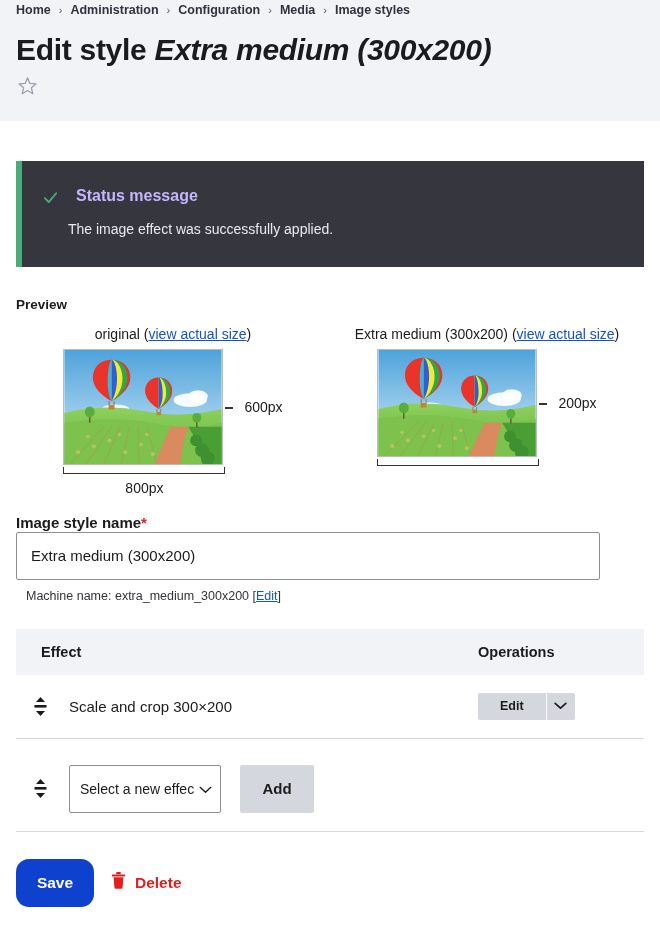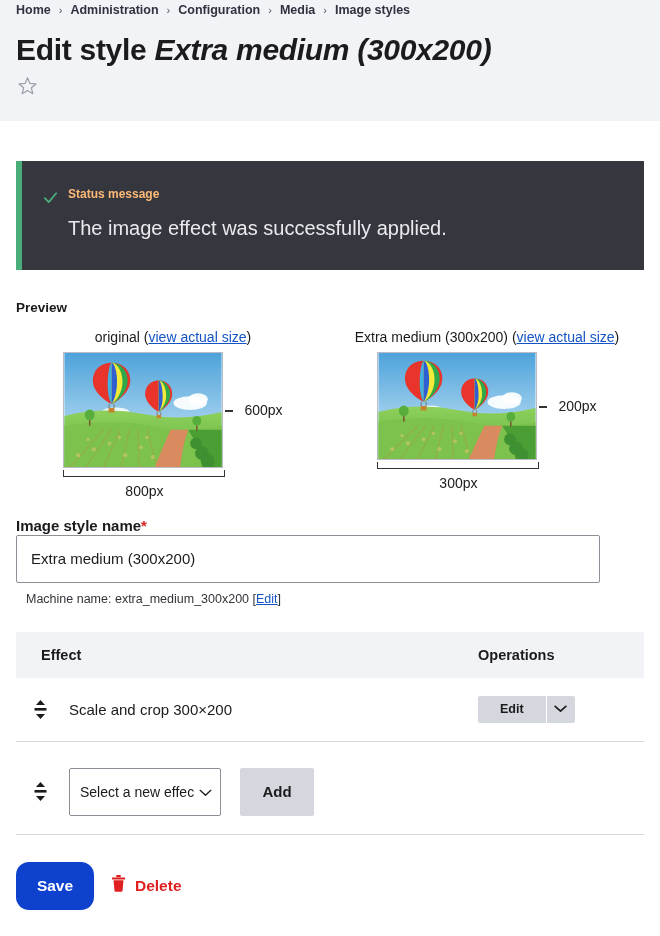--- a/index.html
+++ b/index.html
@@ -72,27 +72,27 @@
     position: relative;
   }
   .status-check {
     width: 26px;
     flex: 0 0 26px;
     padding-top: 2px;
     color: #4aad79;
   }
   .status-body { flex: 1 1 auto; }
   .status-title {
-    font-size: 12px;
-    font-weight: bold;
-    color: #fdba74;
-    margin: 0 0 16px 0;
+    font-size: 16px;
+    font-weight: bold;
+    color: #c4b5fd;
+    margin: 0 0 16px 8px;
   }
   .status-text {
-    font-size: 20px;
+    font-size: 14px;
     color: #e9e9ee;
     margin: 0;
   }
 
   
   .preview-section { padding: 30px 16px 0 16px; }
   .preview-label {
     font-size: 13.5px;
     font-weight: bold;
     color: #1b1b1d;
@@ -551,21 +551,20 @@
               <path d="M98 26 C100 26 102 34 102 43 C102 50 100 55 98 58 Z" fill="#2f5fd0"></path>
               <rect x="95.8" y="61" width="4.6" height="3.4" fill="#c7822f"></rect>
               <line x1="96.2" y1="58" x2="96.2" y2="61" stroke="#6d5330" stroke-width="0.6"></line>
               <line x1="100" y1="58" x2="100" y2="61" stroke="#6d5330" stroke-width="0.6"></line>
             </g>
           </svg>
           <div class="h-bracket"></div>
           <div class="dim-v">200px</div>
         </div>
         <div class="w-bracket" style="width:162px;"></div>
-        <div class="dim-h" style="width:162px;">300px</div>
       </div>
     </div>
 
   </div>
 </div>
 
 <div class="form-section">
   <label class="field-label">
     <span>Image style name</span><span class="req-star">*</span>
   </label>

